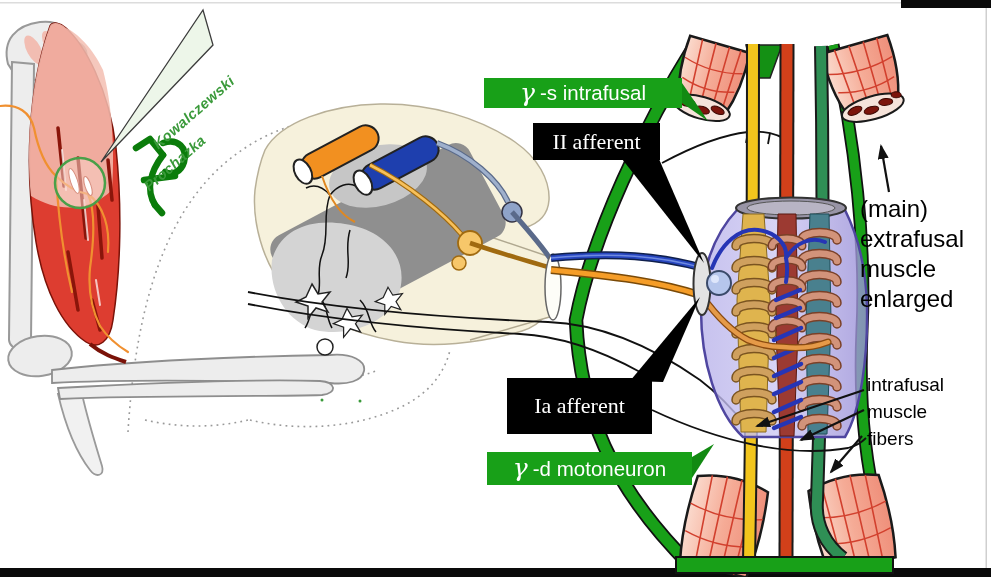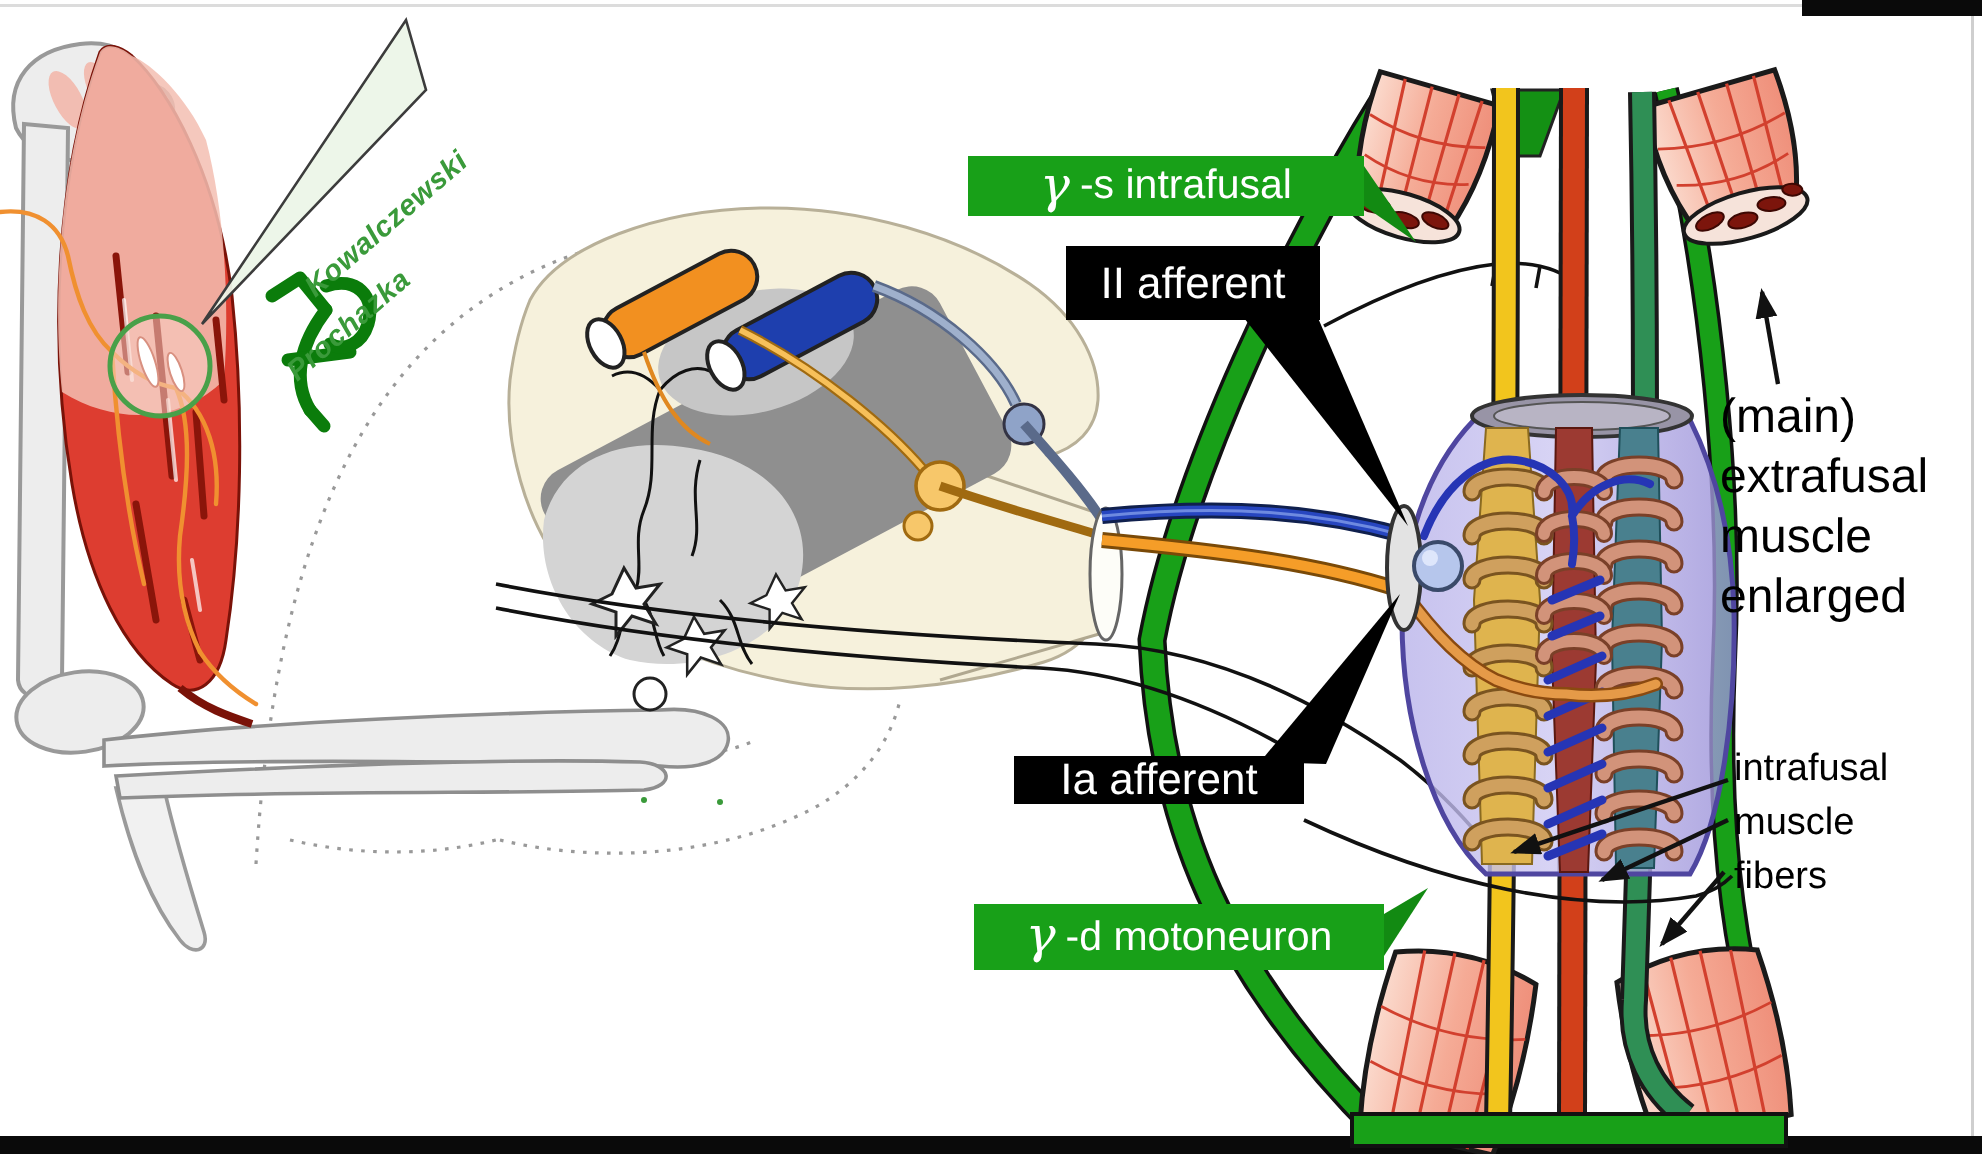--- a/index.html
+++ b/index.html
@@ -5,24 +5,24 @@
   html,body{margin:0;padding:0;background:#fff;}
   #stage{position:relative;width:991px;height:577px;overflow:hidden;background:#fff;
          font-family:"Liberation Sans",sans-serif;}
   #art{position:absolute;left:0;top:0;}
   .abs{position:absolute;}
   #banner-text{left:420px;top:15px;width:462px;text-align:left;color:#fff;
                font-size:21.5px;letter-spacing:0.2px;}
   .box{position:absolute;display:flex;align-items:center;justify-content:center;
        color:#fff;white-space:nowrap;}
   .green-box{background:var(--green,#18A018);}
-  .black-box{background:var(--label-black,#000);}
+  .black-box{background:var(--label-black,#000);font-family:Liberation Serif, serif;}
   #gamma-s-box{left:484px;top:78px;width:198px;height:30px;font-size:20.5px;}
   #ii-box{left:533px;top:123px;width:127px;height:37px;font-size:22px;}
-  #ia-box{left:507px;top:378px;width:145px;height:24px;font-size:22px;}
+  #ia-box{left:507px;top:378px;width:145px;height:56px;font-size:22px;}
   #gamma-d-box{left:487px;top:452px;width:205px;height:33px;font-size:20.5px;}
   .gamma{font-family:"DejaVu Serif",serif;font-style:italic;font-size:25px;
          margin-right:5px;line-height:1;position:relative;top:-1px;}
   .ann{position:absolute;color:#000;}
   #extrafusal-ann{left:860px;top:194px;font-size:24px;line-height:30px;}
   #intrafusal-ann{left:867px;top:371px;font-size:19px;line-height:27px;}
   .wm{position:absolute;color:var(--watermark-green,#3A9A3A);font-weight:bold;
       font-style:italic;font-size:14.5px;letter-spacing:0.4px;transform:rotate(-41deg);
       transform-origin:0 50%;white-space:nowrap;}
   #wm1{left:155px;top:138px;}

